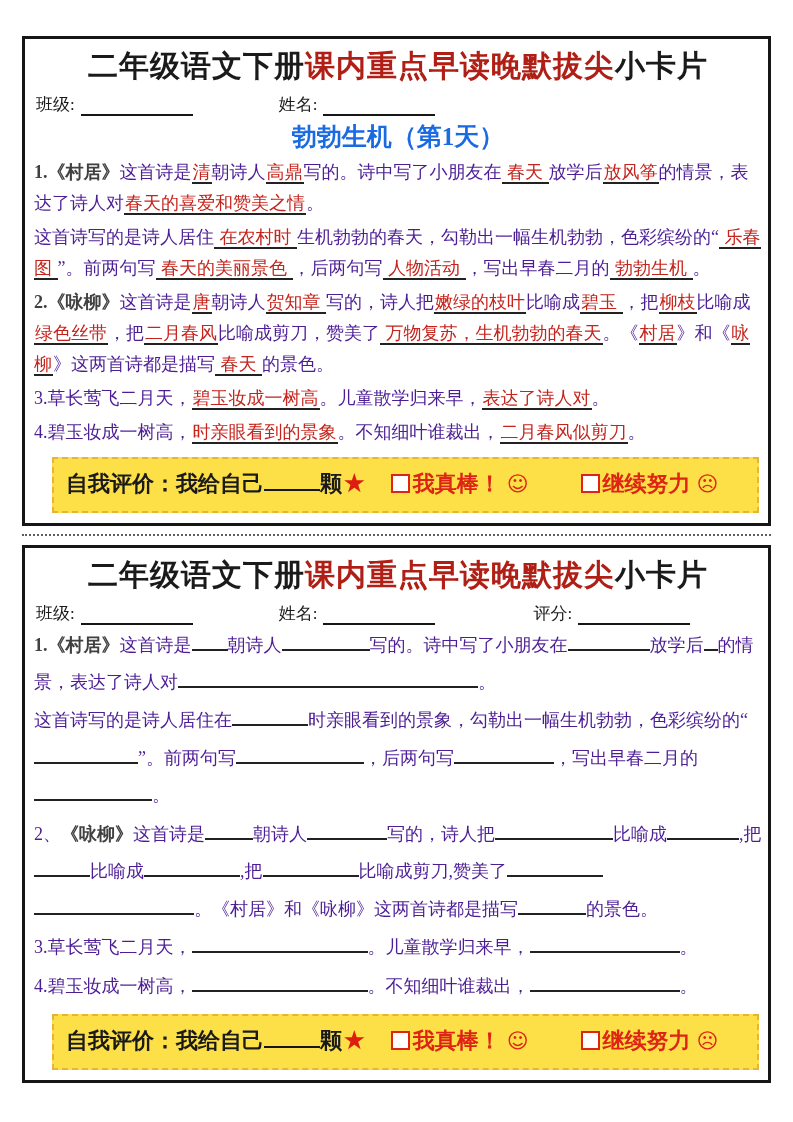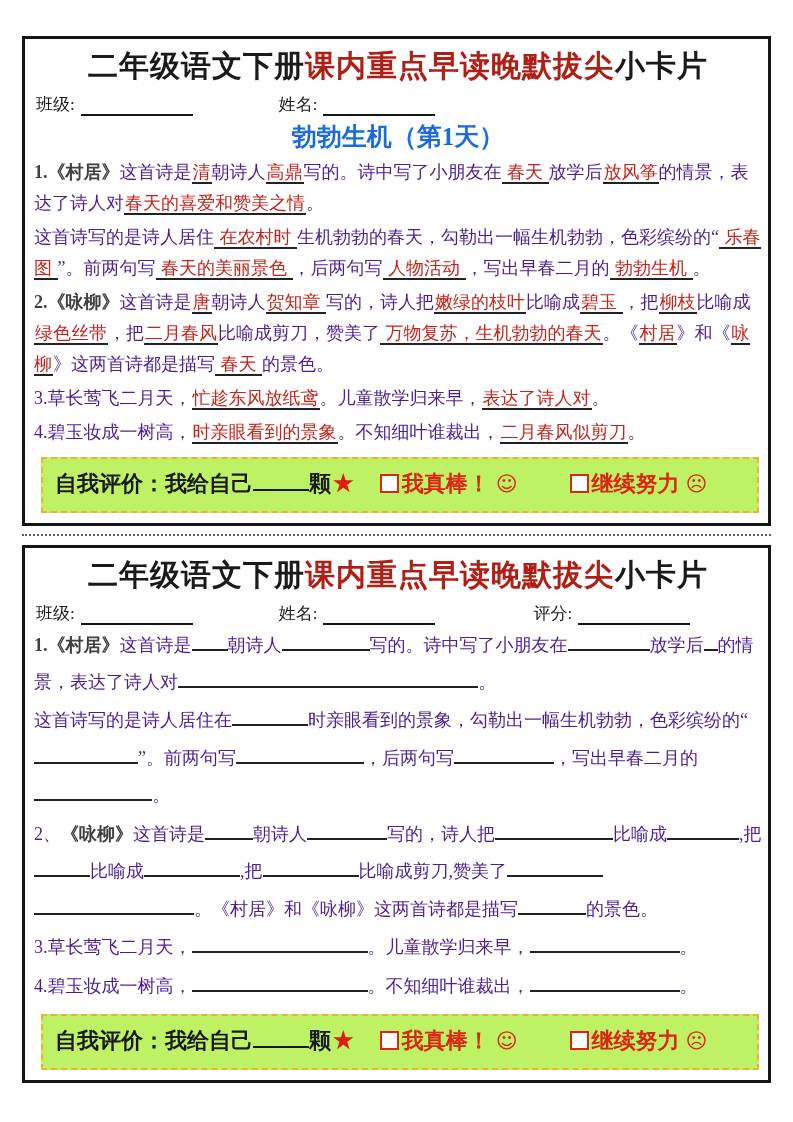--- a/index.html
+++ b/index.html
@@ -55,23 +55,23 @@
     border-bottom: 2px solid #222222;
     padding: 0 1px;
   }
   .seg-g {
     display: inline-block;
     height: 1.02em;
     border-bottom: 2px solid #222222;
     vertical-align: baseline;
   }
   .eval-box {
-    margin: 9px 3px 2px 7px;
+    margin: 9px 3px 2px 18px;
     border: 2px dashed #e5b438;
-    background: #bef264;
+    background: #fde047;
     padding: 10px 12px 12px 12px;
     font-size: 22px;
     font-weight: bold;
     white-space: nowrap;
   }
   .eval-black { color: #1a1a1a; }
   .eval-red { color: #dd2415; }
   .eval-blank {
     display: inline-block; width: 56px; height: 1em;
     border-bottom: 2.5px solid #161616; vertical-align: baseline;
@@ -109,21 +109,21 @@
         <span class="lbl">姓名:</span>
         <span class="info-line"></span>
       </span>
       <span class="sp2"></span>
     </div>
     <div class="section-title">勃勃生机（第1天）</div>
     <div class="body-text">
       <p><span class="seg-t">1.《村居》</span><span class="seg-n">这首诗是</span><span class="seg-a">清</span><span class="seg-n">朝诗人</span><span class="seg-a">高鼎</span><span class="seg-n">写的。诗中写了小朋友在</span><span class="seg-a"> 春天 </span><span class="seg-n">放学后</span><span class="seg-a">放风筝</span><span class="seg-n">的情景，表达了诗人对</span><span class="seg-a">春天的喜爱和赞美之情</span><span class="seg-n">。</span></p>
       <p><span class="seg-n">这首诗写的是诗人居住</span><span class="seg-a"> 在农村时 </span><span class="seg-n">生机勃勃的春天，勾勒出一幅生机勃勃，色彩缤纷的“</span><span class="seg-a"> 乐春图 </span><span class="seg-n">”。前两句写</span><span class="seg-a"> 春天的美丽景色 </span><span class="seg-n">，后两句写</span><span class="seg-a"> 人物活动 </span><span class="seg-n">，写出早春二月的</span><span class="seg-a"> 勃勃生机 </span><span class="seg-n">。</span></p>
       <p><span class="seg-t">2.《咏柳》</span><span class="seg-n">这首诗是</span><span class="seg-a">唐</span><span class="seg-n">朝诗人</span><span class="seg-a">贺知章 </span><span class="seg-n">写的，诗人把</span><span class="seg-a">嫩绿的枝叶</span><span class="seg-n">比喻成</span><span class="seg-a">碧玉 </span><span class="seg-n">，把</span><span class="seg-a">柳枝</span><span class="seg-n">比喻成</span><span class="seg-a">绿色丝带</span><span class="seg-n">，把</span><span class="seg-a">二月春风</span><span class="seg-n">比喻成剪刀，赞美了</span><span class="seg-a"> 万物复苏，生机勃勃的春天</span><span class="seg-n">。《</span><span class="seg-a">村居</span><span class="seg-n">》和《</span><span class="seg-a">咏柳</span><span class="seg-n">》这两首诗都是描写</span><span class="seg-a"> 春天 </span><span class="seg-n">的景色。</span></p>
-      <p><span class="seg-n">3.草长莺飞二月天，</span><span class="seg-a">忙趁东风放纸鸢</span><span class="seg-n">。儿童散学归来早，</span><span class="seg-a">表达了诗人对</span><span class="seg-n">。</span></p>
+      <p><span class="seg-n">3.草长莺飞二月天，</span><span class="seg-a">碧玉妆成一树高</span><span class="seg-n">。儿童散学归来早，</span><span class="seg-a">表达了诗人对</span><span class="seg-n">。</span></p>
       <p><span class="seg-n">4.碧玉妆成一树高，</span><span class="seg-a">时亲眼看到的景象</span><span class="seg-n">。不知细叶谁裁出，</span><span class="seg-a">二月春风似剪刀</span><span class="seg-n">。</span></p>
     </div>
     <div class="eval-box">
       <span class="eval-black">自我评价：我给自己</span><span class="eval-blank"></span><span class="eval-black">颗</span><span class="star">★</span><span class="egap1"></span><span class="cbox"></span><span class="eval-red">我真棒！</span><span class="face">☺</span><span class="egap2"></span><span class="cbox"></span><span class="eval-red">继续努力</span><span class="face">☹</span>
     </div>
   </div>
 
   <div class="cut-line"></div>
 
   <div class="card card2">

